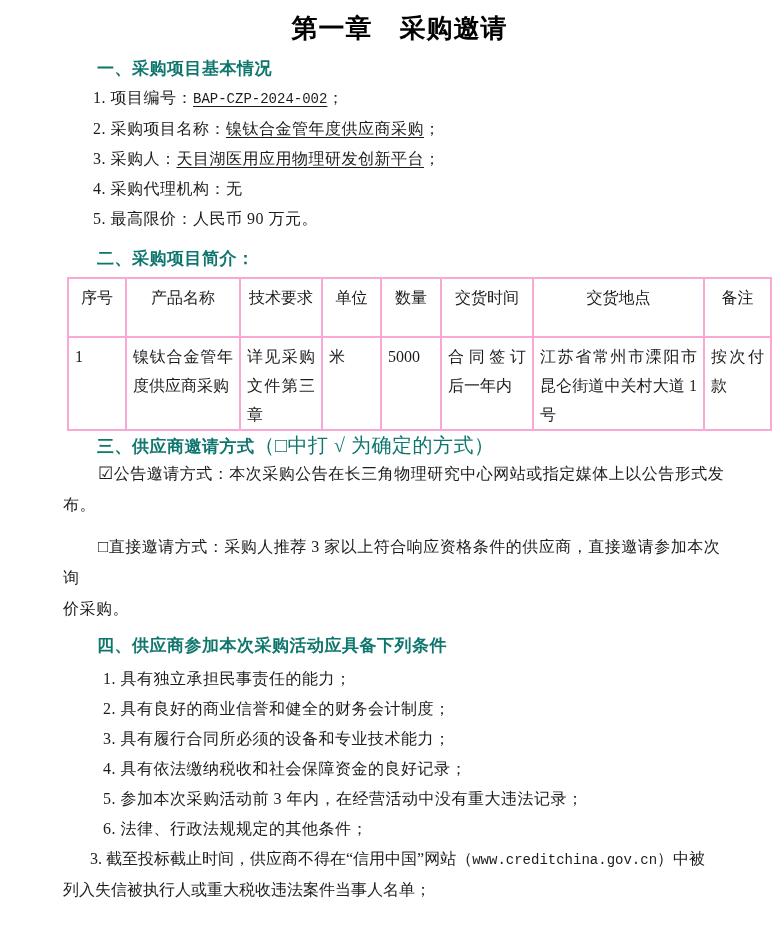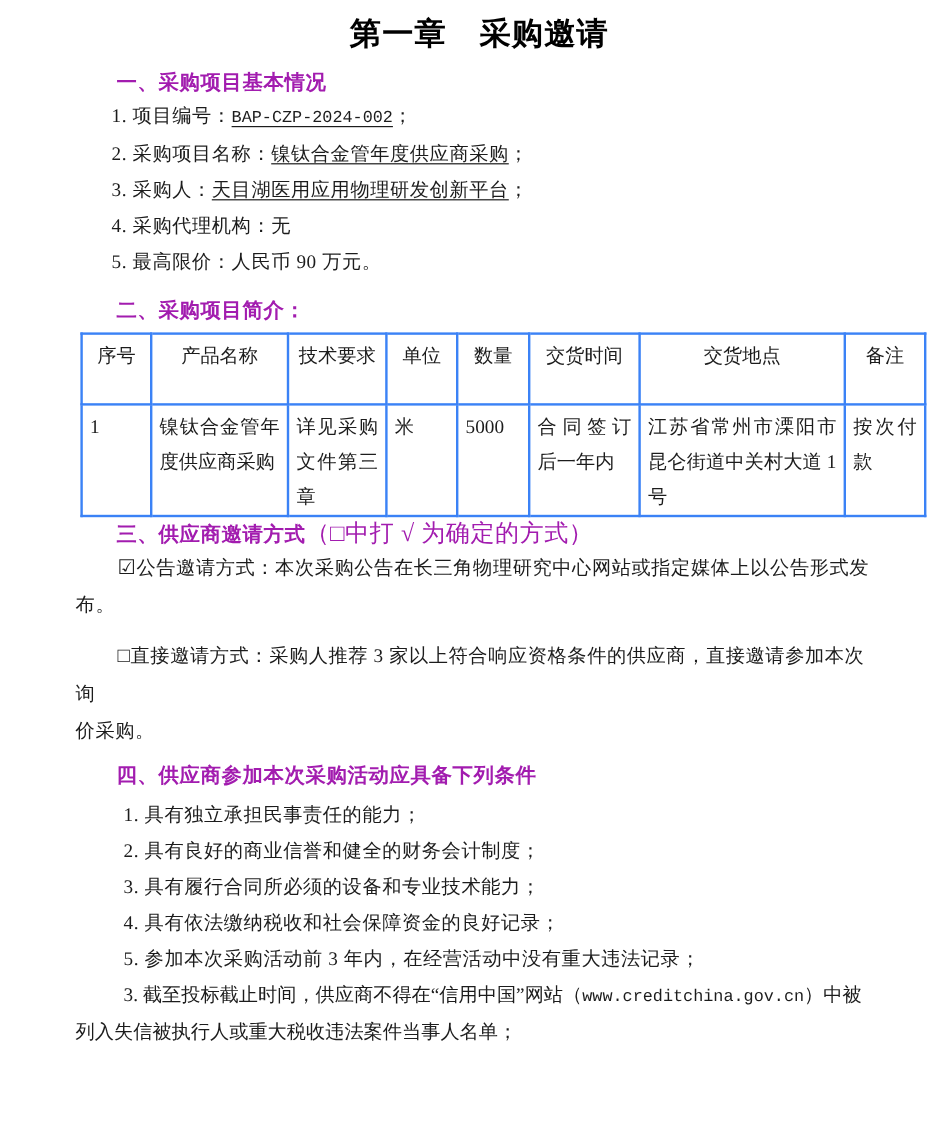--- a/index.html
+++ b/index.html
@@ -7,21 +7,21 @@
     width:784px;height:948px;overflow:hidden;
     font-family:"Liberation Serif","DejaVu Serif",serif;
     font-size:16px;color:#1c1c1c;letter-spacing:0.5px;
   }
   .page{width:784px;height:948px;box-sizing:border-box;padding:0 48px 0 63px;}
   .title{
     padding-top:10px;line-height:38px;height:38px;
     text-align:center;font-weight:bold;font-size:26px;color:#000;letter-spacing:1px;
   }
   .h{
-    font-weight:bold;font-size:17px;color:#a21caf;line-height:22px;text-indent:34px;
+    font-weight:bold;font-size:17px;color:#0f766e;line-height:22px;text-indent:34px;
   }
   .hs1{margin-top:10px;}
   .hs2{margin-top:14px;}
   .hs3{margin-top:3px;}
   .hs4{margin-top:11px;}
   .h .hn{font-weight:normal;font-size:20px;}
   .items .item{line-height:30px;white-space:pre-wrap;}
   .items.s1{margin-top:3px;}
   .items.s1 .item{text-indent:30px;}
   .items.s4{margin-top:7px;}
@@ -30,21 +30,21 @@
   .items.s4 .item:nth-child(8){text-indent:27px;}
   .items.s4 .item.tight{letter-spacing:0;}
   .u{text-decoration:underline;text-underline-offset:3px;text-decoration-thickness:1px;}
   .mono{font-family:"Liberation Mono","DejaVu Sans Mono",monospace;font-size:14px;letter-spacing:0;}
   table.intro{
     border-collapse:collapse;table-layout:fixed;
     width:623px;margin-top:7px;margin-left:4px;
     letter-spacing:0;
   }
   table.intro th,table.intro td{
-    border:2px solid #3b82f6;vertical-align:top;overflow:hidden;
+    border:2px solid #f9a8d4;vertical-align:top;overflow:hidden;
   }
   table.intro th{
     font-weight:normal;text-align:center;
     height:53px;padding:4px 4px 0;line-height:29px;
   }
   table.intro td{
     text-align:justify;
     height:87px;padding:4px 6px 0;line-height:29px;
   }
   .para{line-height:31px;text-indent:35px;white-space:pre-wrap;}
@@ -103,17 +103,18 @@
 价采购。</span></div>
     </div>
 
   <div class="h hs4">四、供应商参加本次采购活动应具备下列条件</div>
   <div class="items s4" id="s4-items">
       <div class="item"><span>1. 具有独立承担民事责任的能力；</span></div>
       <div class="item"><span>2. 具有良好的商业信誉和健全的财务会计制度；</span></div>
       <div class="item"><span>3. 具有履行合同所必须的设备和专业技术能力；</span></div>
       <div class="item"><span>4. 具有依法缴纳税收和社会保障资金的良好记录；</span></div>
       <div class="item"><span>5. 参加本次采购活动前 3 年内，在经营活动中没有重大违法记录；</span></div>
+      <div class="item"><span>6. 法律、行政法规规定的其他条件；</span></div>
       <div class="item tight"><span>3. 截至投标截止时间，供应商不得在“信用中国”网站（</span><span class="mono">www.creditchina.gov.cn</span><span>）中被
 列入失信被执行人或重大税收违法案件当事人名单；</span></div>
       <div class="item"></div>
     </div>
 </div>
 
 </body></html>

